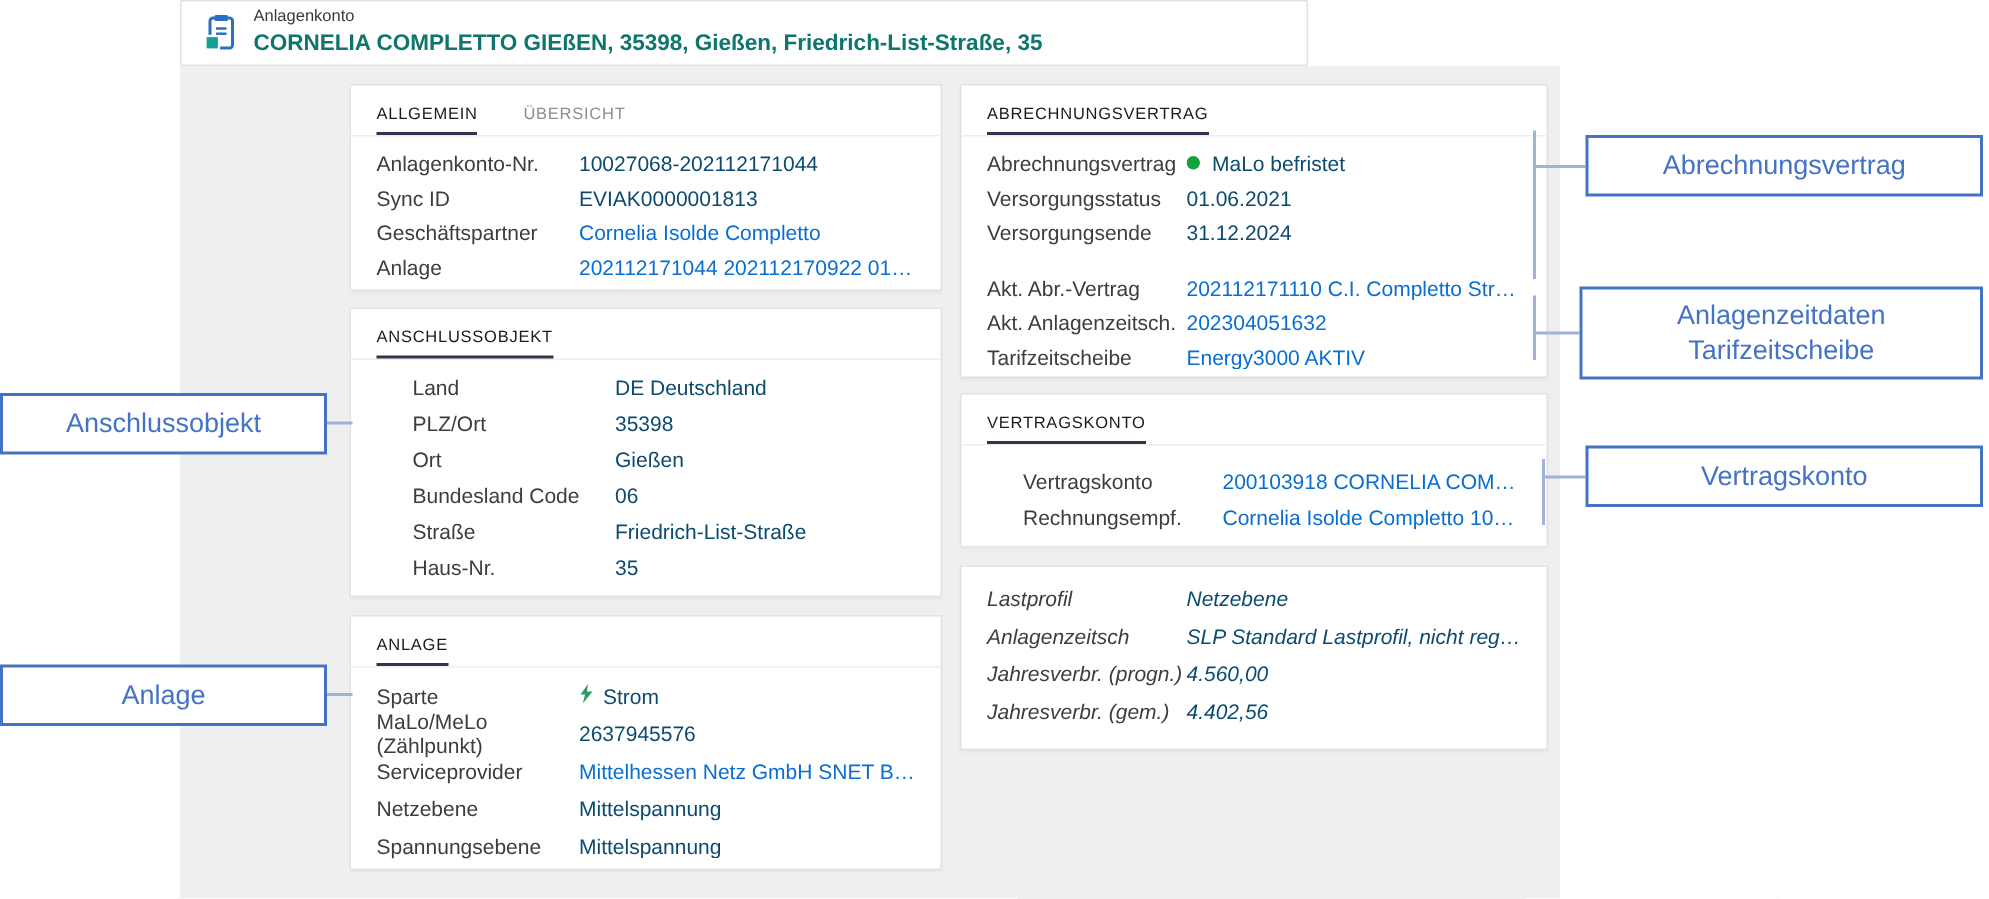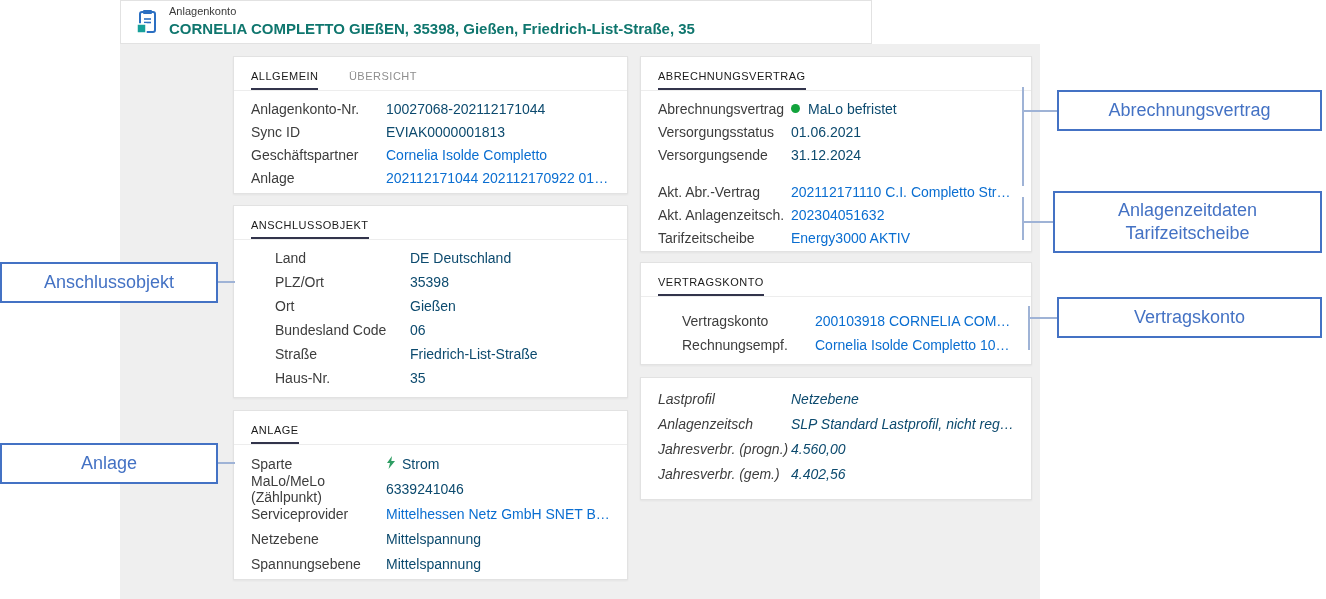--- a/index.html
+++ b/index.html
@@ -160,21 +160,21 @@
           <span class="sparte-icon">
             <svg width="10" height="13" viewBox="0 0 10 13">
               <polygon points="6,0 1,7 4,7 2.5,13 9,5 5.3,5" fill="#2e9d63"></polygon>
             </svg>
           </span>
           <span>Strom</span>
         </span>
       </div>
       <div class="frow">
         <span class="lbl">MaLo/MeLo (Zählpunkt)</span>
-        <span class="val">6339241046</span>
+        <span class="val">2637945576</span>
       </div>
       <div class="frow">
         <span class="lbl">Serviceprovider</span>
         <span class="val link">Mittelhessen Netz GmbH SNET BITTE AENDERN</span>
       </div>
       <div class="frow">
         <span class="lbl">Netzebene</span>
         <span class="val">Mittelspannung</span>
       </div>
       <div class="frow">

